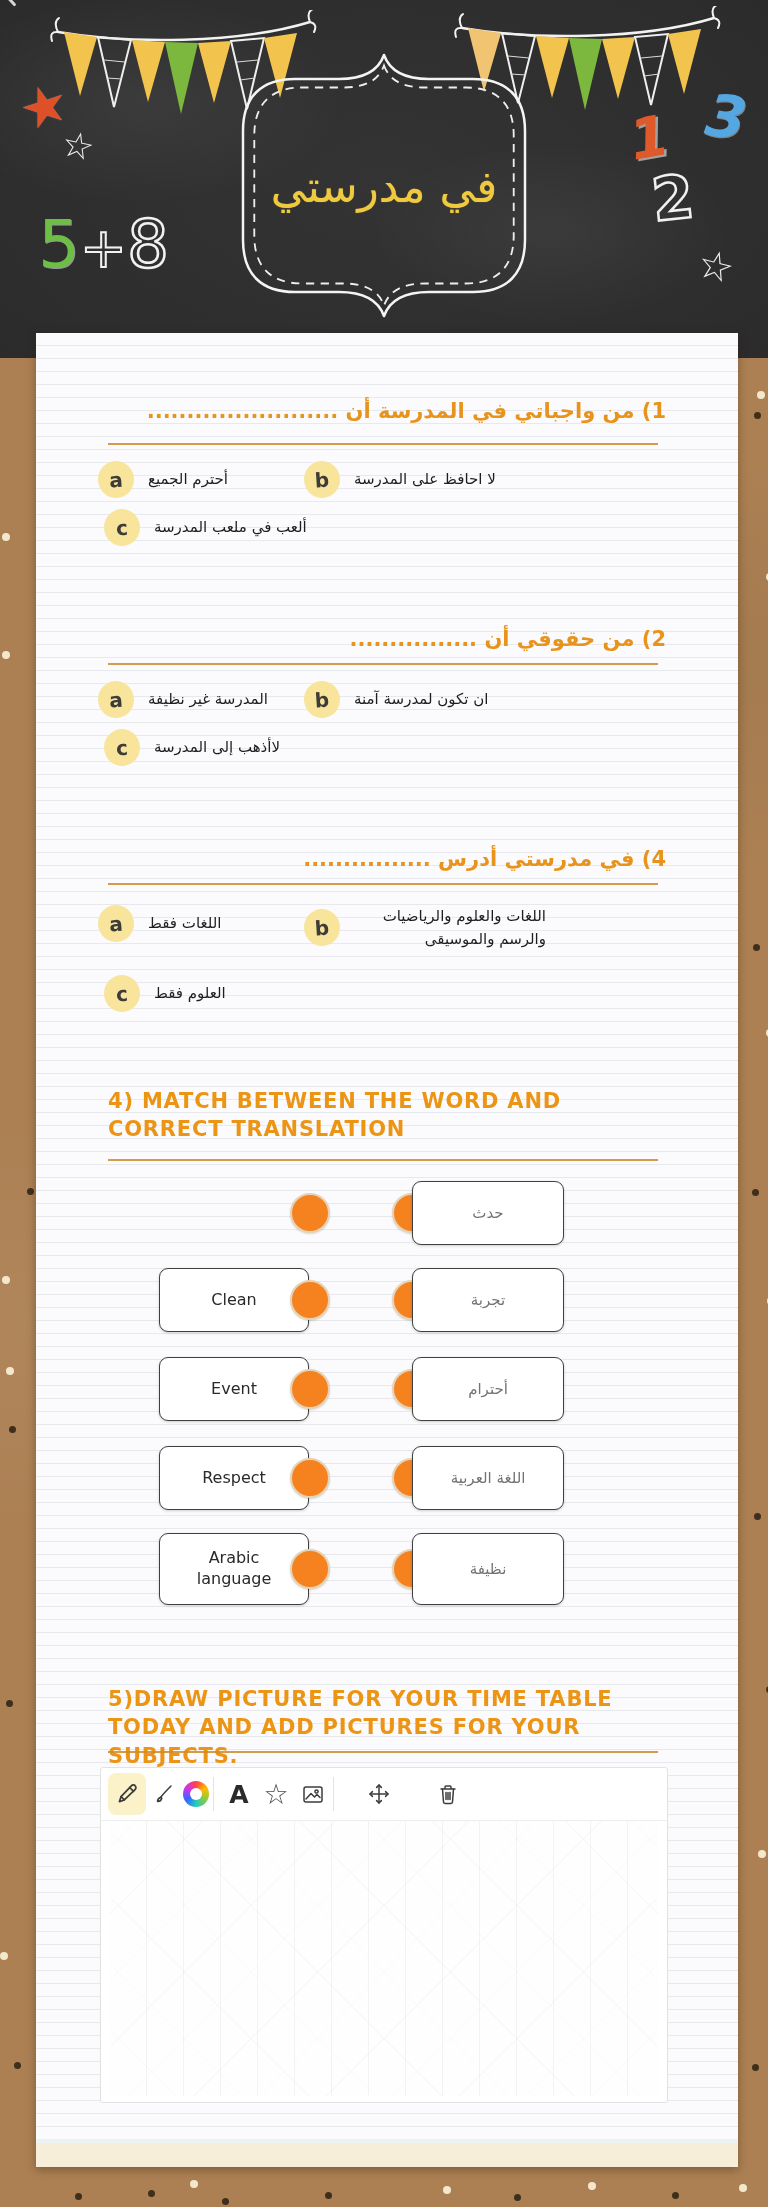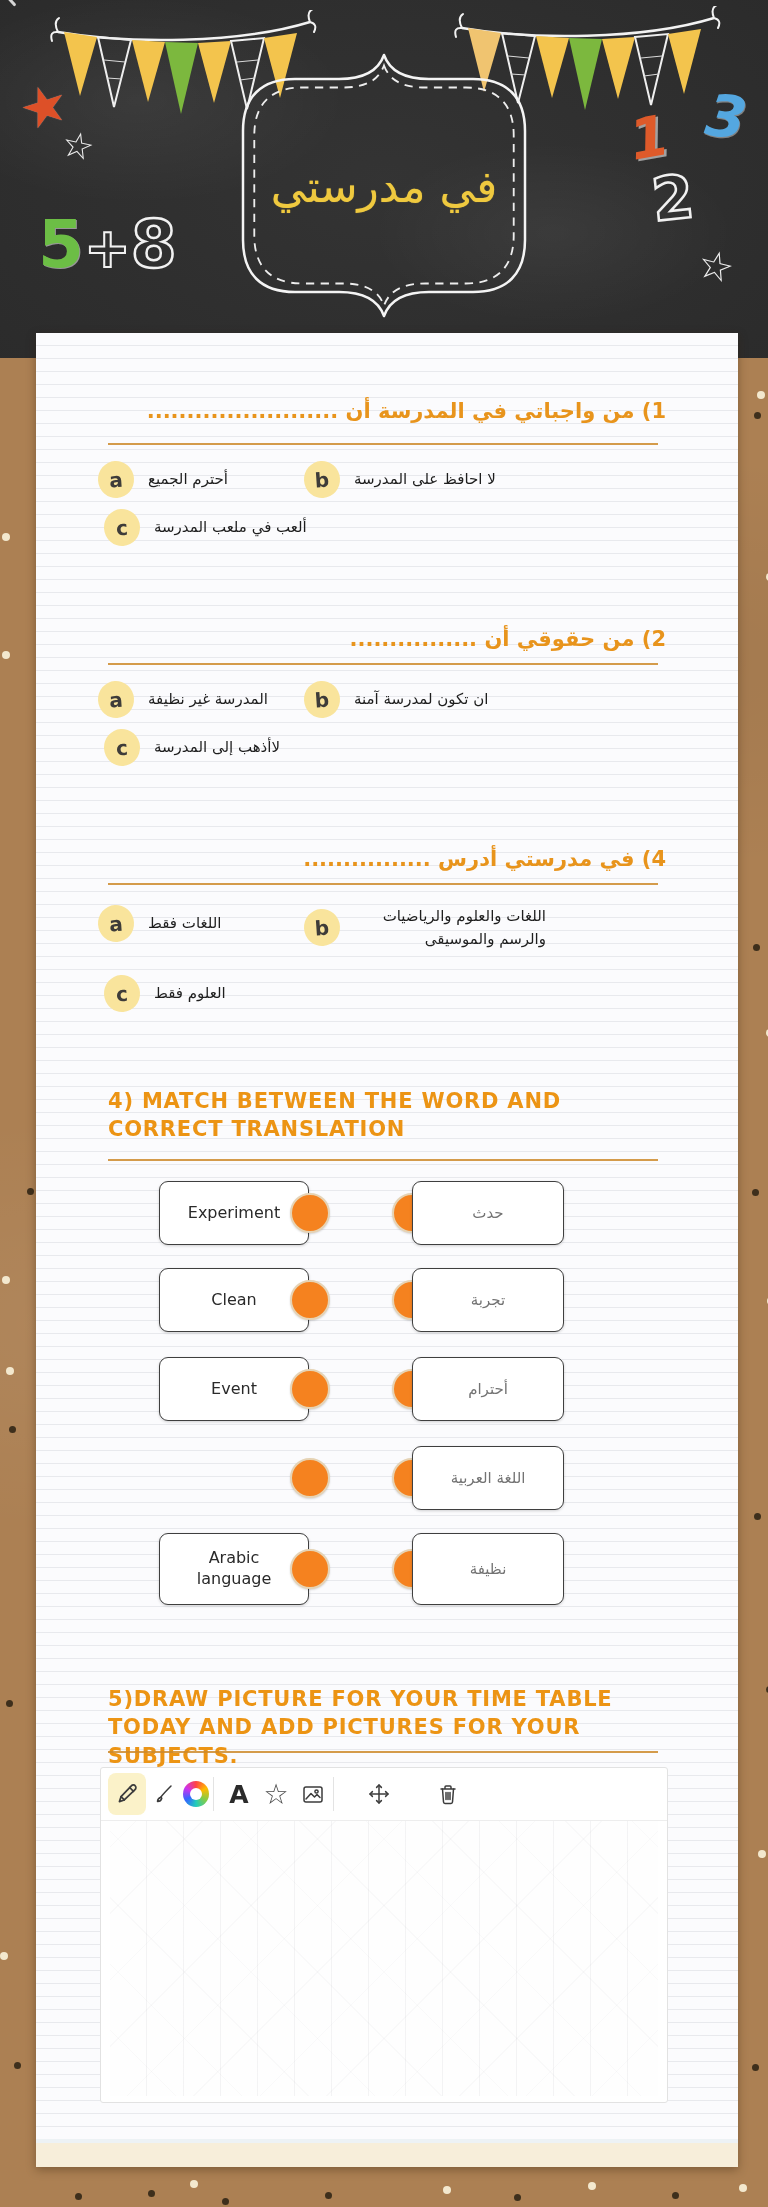--- a/index.html
+++ b/index.html
@@ -28,21 +28,21 @@
     text-shadow:0 0 1px rgba(255,255,255,.5);}
   .star-sm{left:62px;top:128px;font-size:36px;transform:rotate(12deg);}
   .star-br{left:698px;top:246px;font-size:40px;transform:rotate(14deg);}
   .num{position:absolute;font-weight:700;line-height:1;font-style:italic;}
   .num1{left:630px;top:110px;font-size:56px;color:#DE5A2A;transform:rotate(-10deg);
     text-shadow:2px 2px 0 rgba(255,255,255,.55);}
   .num2{left:652px;top:168px;font-size:60px;color:transparent;
     -webkit-text-stroke:2.5px #F1F1F1;transform:rotate(-6deg);font-style:normal;}
   .num3{left:706px;top:88px;font-size:58px;color:#54A7E0;transform:rotate(8deg);
     text-shadow:1px 1px 0 rgba(255,255,255,.4);}
-  .equation{position:absolute;left:38px;top:212px;font-size:66px;font-weight:700;line-height:1;}
+  .equation{position:absolute;left:38px;top:212px;font-size:66px;font-weight:400;line-height:1;}
   .eq-5{color:#6CBE45;text-shadow:1px 1px 0 rgba(255,255,255,.5);}
   .eq-plus{color:transparent;-webkit-text-stroke:2px #F1F1F1;font-size:56px;}
   .eq-8{color:transparent;-webkit-text-stroke:2.5px #F1F1F1;}
   .frame{position:absolute;left:215px;top:53px;width:338px;height:267px;}
   .frame svg{position:absolute;inset:0;}
   .board-title{position:absolute;inset:0;display:flex;align-items:center;justify-content:center;
     font-size:44px;font-weight:400;color:#EFC93F;letter-spacing:2px;
     text-shadow:0 0 1px rgba(239,201,63,.6);}
   
   .dots{position:absolute;left:0;top:0;width:7px;height:7px;border-radius:50%;background:transparent;}
@@ -218,23 +218,20 @@
     <span class="opt-text" style="width:192px">اللغات والعلوم والرياضيات والرسم والموسيقى</span>
   </div>
   <div class="opt" style="left:68px;top:642px">
     <span class="opt-circle">c</span>
     <span class="opt-text">العلوم فقط</span>
   </div>
 
   <h2 class="en-heading" style="top:754px">4) MATCH BETWEEN THE WORD AND CORRECT TRANSLATION</h2>
   <div class="rule" style="top:826px"></div>
 
-  <div class="match-box left" style="top:848px">
-    <span>Experiment</span>
-  </div>
   <span class="match-dot" style="left:254px;top:860px"></span>
   <span class="match-dot" style="left:356px;top:860px"></span>
   <div class="match-box right" style="top:848px">
     <span>حدث</span>
   </div>
 
   <div class="match-box left" style="top:935px">
     <span>Clean</span>
   </div>
   <span class="match-dot" style="left:254px;top:947px"></span>
@@ -245,20 +242,23 @@
 
   <div class="match-box right" style="top:935px">
     <span>تجربة</span>
   </div>
   <span class="match-dot" style="left:254px;top:1036px"></span>
   <span class="match-dot" style="left:356px;top:1036px"></span>
   <div class="match-box right" style="top:1024px">
     <span>أحترام</span>
   </div>
 
+  <div class="match-box left" style="top:1113px">
+    <span>Respect</span>
+  </div>
   <span class="match-dot" style="left:254px;top:1125px"></span>
   <span class="match-dot" style="left:356px;top:1125px"></span>
   <div class="match-box right" style="top:1113px">
     <span>اللغة العربية</span>
   </div>
 
   <div class="match-box left" style="top:1200px;height:72px">
     <span>Arabic language</span>
   </div>
   <span class="match-dot" style="left:254px;top:1216px"></span>

